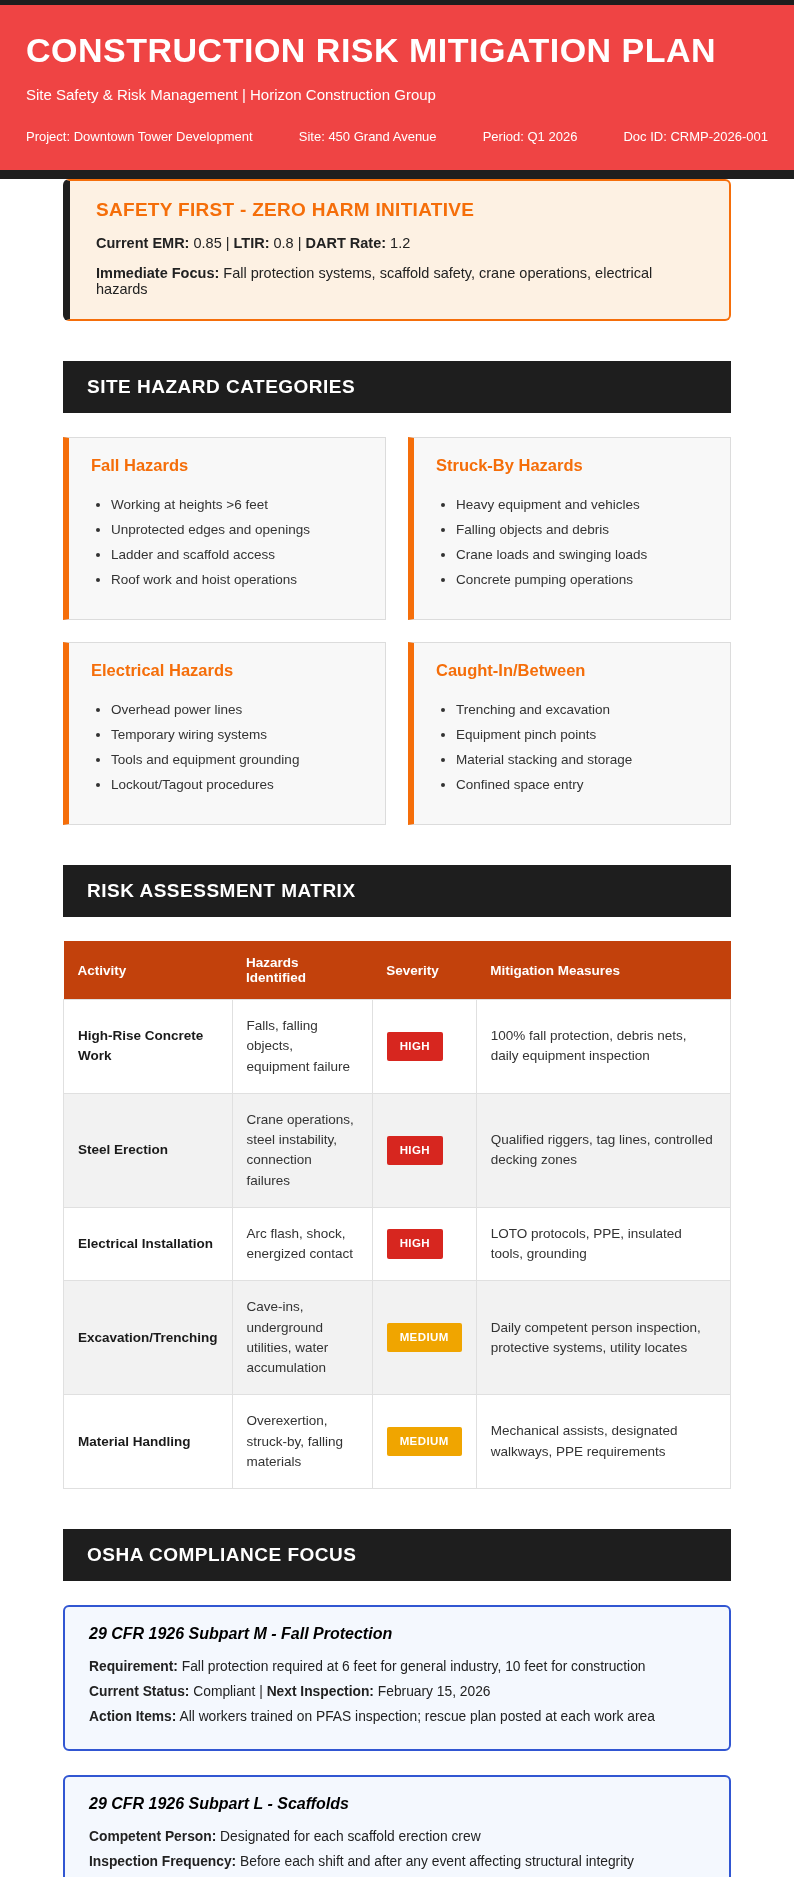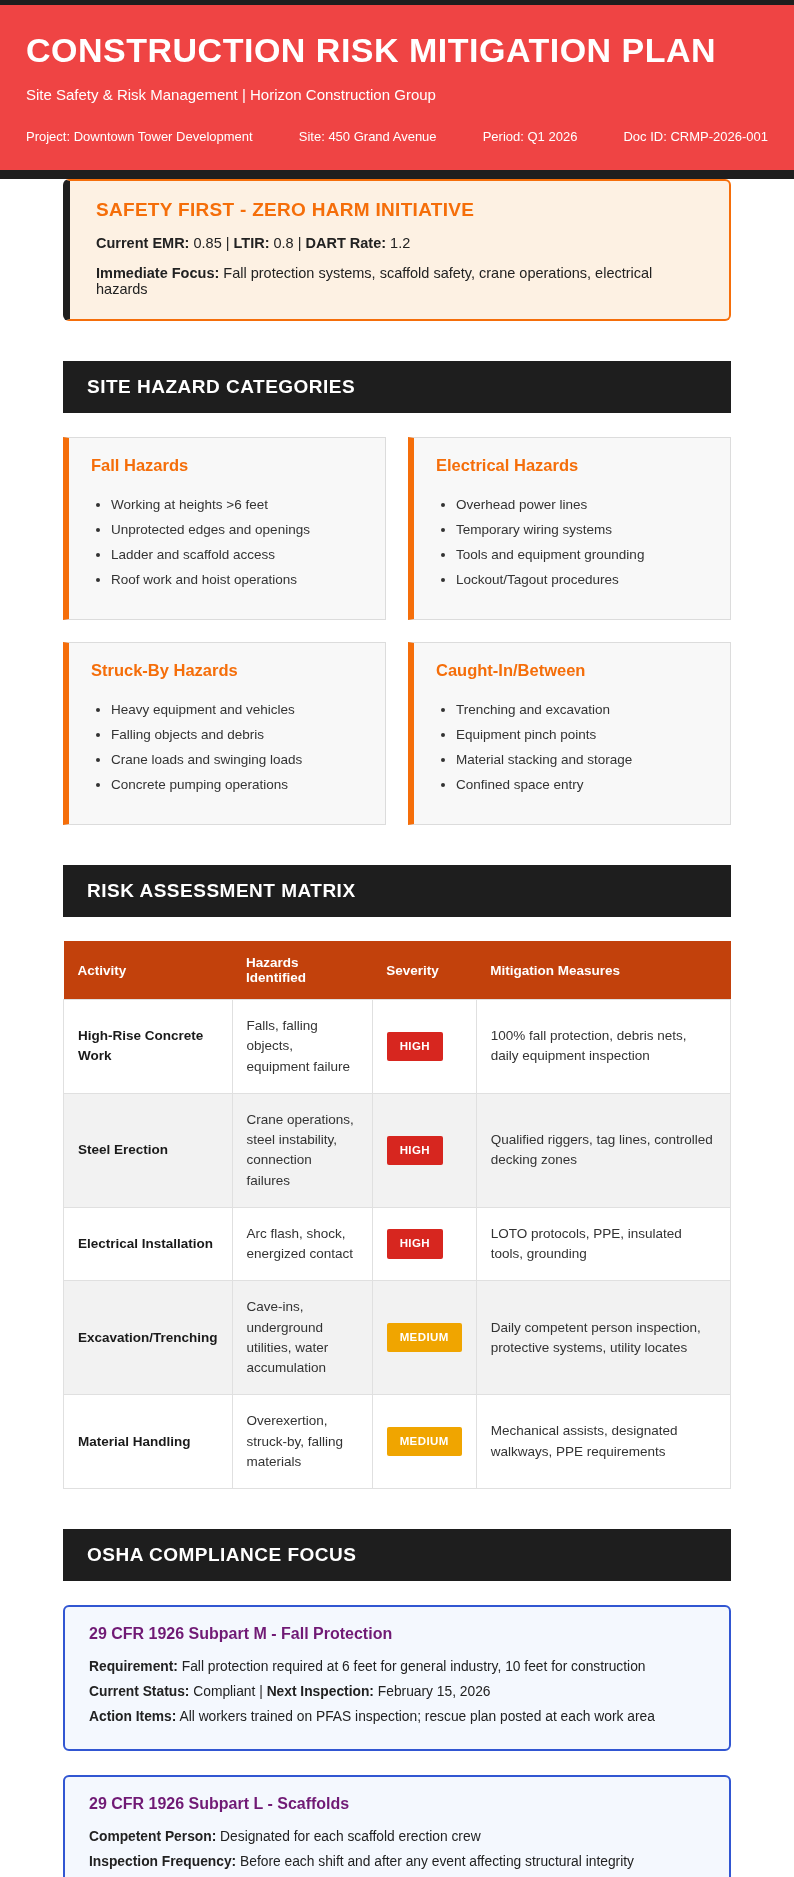--- a/index.html
+++ b/index.html
@@ -72,21 +72,21 @@
     display:inline-block; padding:6px 13px; border-radius:2px;
     color:#fff; font-size:11.5px; font-weight:700; letter-spacing:.4px;
     background:#999;
   }
 
   
   .osha-box {
     margin-top:24px; background:#f4f8fe; border:2px solid #3156d2;
     border-radius:6px; padding:18px 24px 20px 24px;
   }
-  .osha-box h3 { color:#701a75; font-size:16px; font-weight:700; }
+  .osha-box h3 { color:#000000; font-size:16px; font-weight:700;font-style:italic; }
   .osha-box .lines { margin-top:12px; font-size:13.8px; line-height:1.8; color:#222; }
   .osha-box b { font-weight:700; }
 </style>
 </head>
 <body>
 
 <div class="page">
 
   <header class="doc-header">
     <h1>CONSTRUCTION RISK MITIGATION PLAN</h1>
@@ -113,35 +113,35 @@
       <section class="hazard-card">
         <h3>Fall Hazards</h3>
         <ul>
           <li>Working at heights &gt;6 feet</li>
           <li>Unprotected edges and openings</li>
           <li>Ladder and scaffold access</li>
           <li>Roof work and hoist operations</li>
         </ul>
       </section>
       <section class="hazard-card">
+        <h3>Struck-By Hazards</h3>
+        <ul>
+          <li>Heavy equipment and vehicles</li>
+          <li>Falling objects and debris</li>
+          <li>Crane loads and swinging loads</li>
+          <li>Concrete pumping operations</li>
+        </ul>
+      </section>
+      <section class="hazard-card">
         <h3>Electrical Hazards</h3>
         <ul>
           <li>Overhead power lines</li>
           <li>Temporary wiring systems</li>
           <li>Tools and equipment grounding</li>
           <li>Lockout/Tagout procedures</li>
-        </ul>
-      </section>
-      <section class="hazard-card">
-        <h3>Struck-By Hazards</h3>
-        <ul>
-          <li>Heavy equipment and vehicles</li>
-          <li>Falling objects and debris</li>
-          <li>Crane loads and swinging loads</li>
-          <li>Concrete pumping operations</li>
         </ul>
       </section>
       <section class="hazard-card">
         <h3>Caught-In/Between</h3>
         <ul>
           <li>Trenching and excavation</li>
           <li>Equipment pinch points</li>
           <li>Material stacking and storage</li>
           <li>Confined space entry</li>
         </ul>

